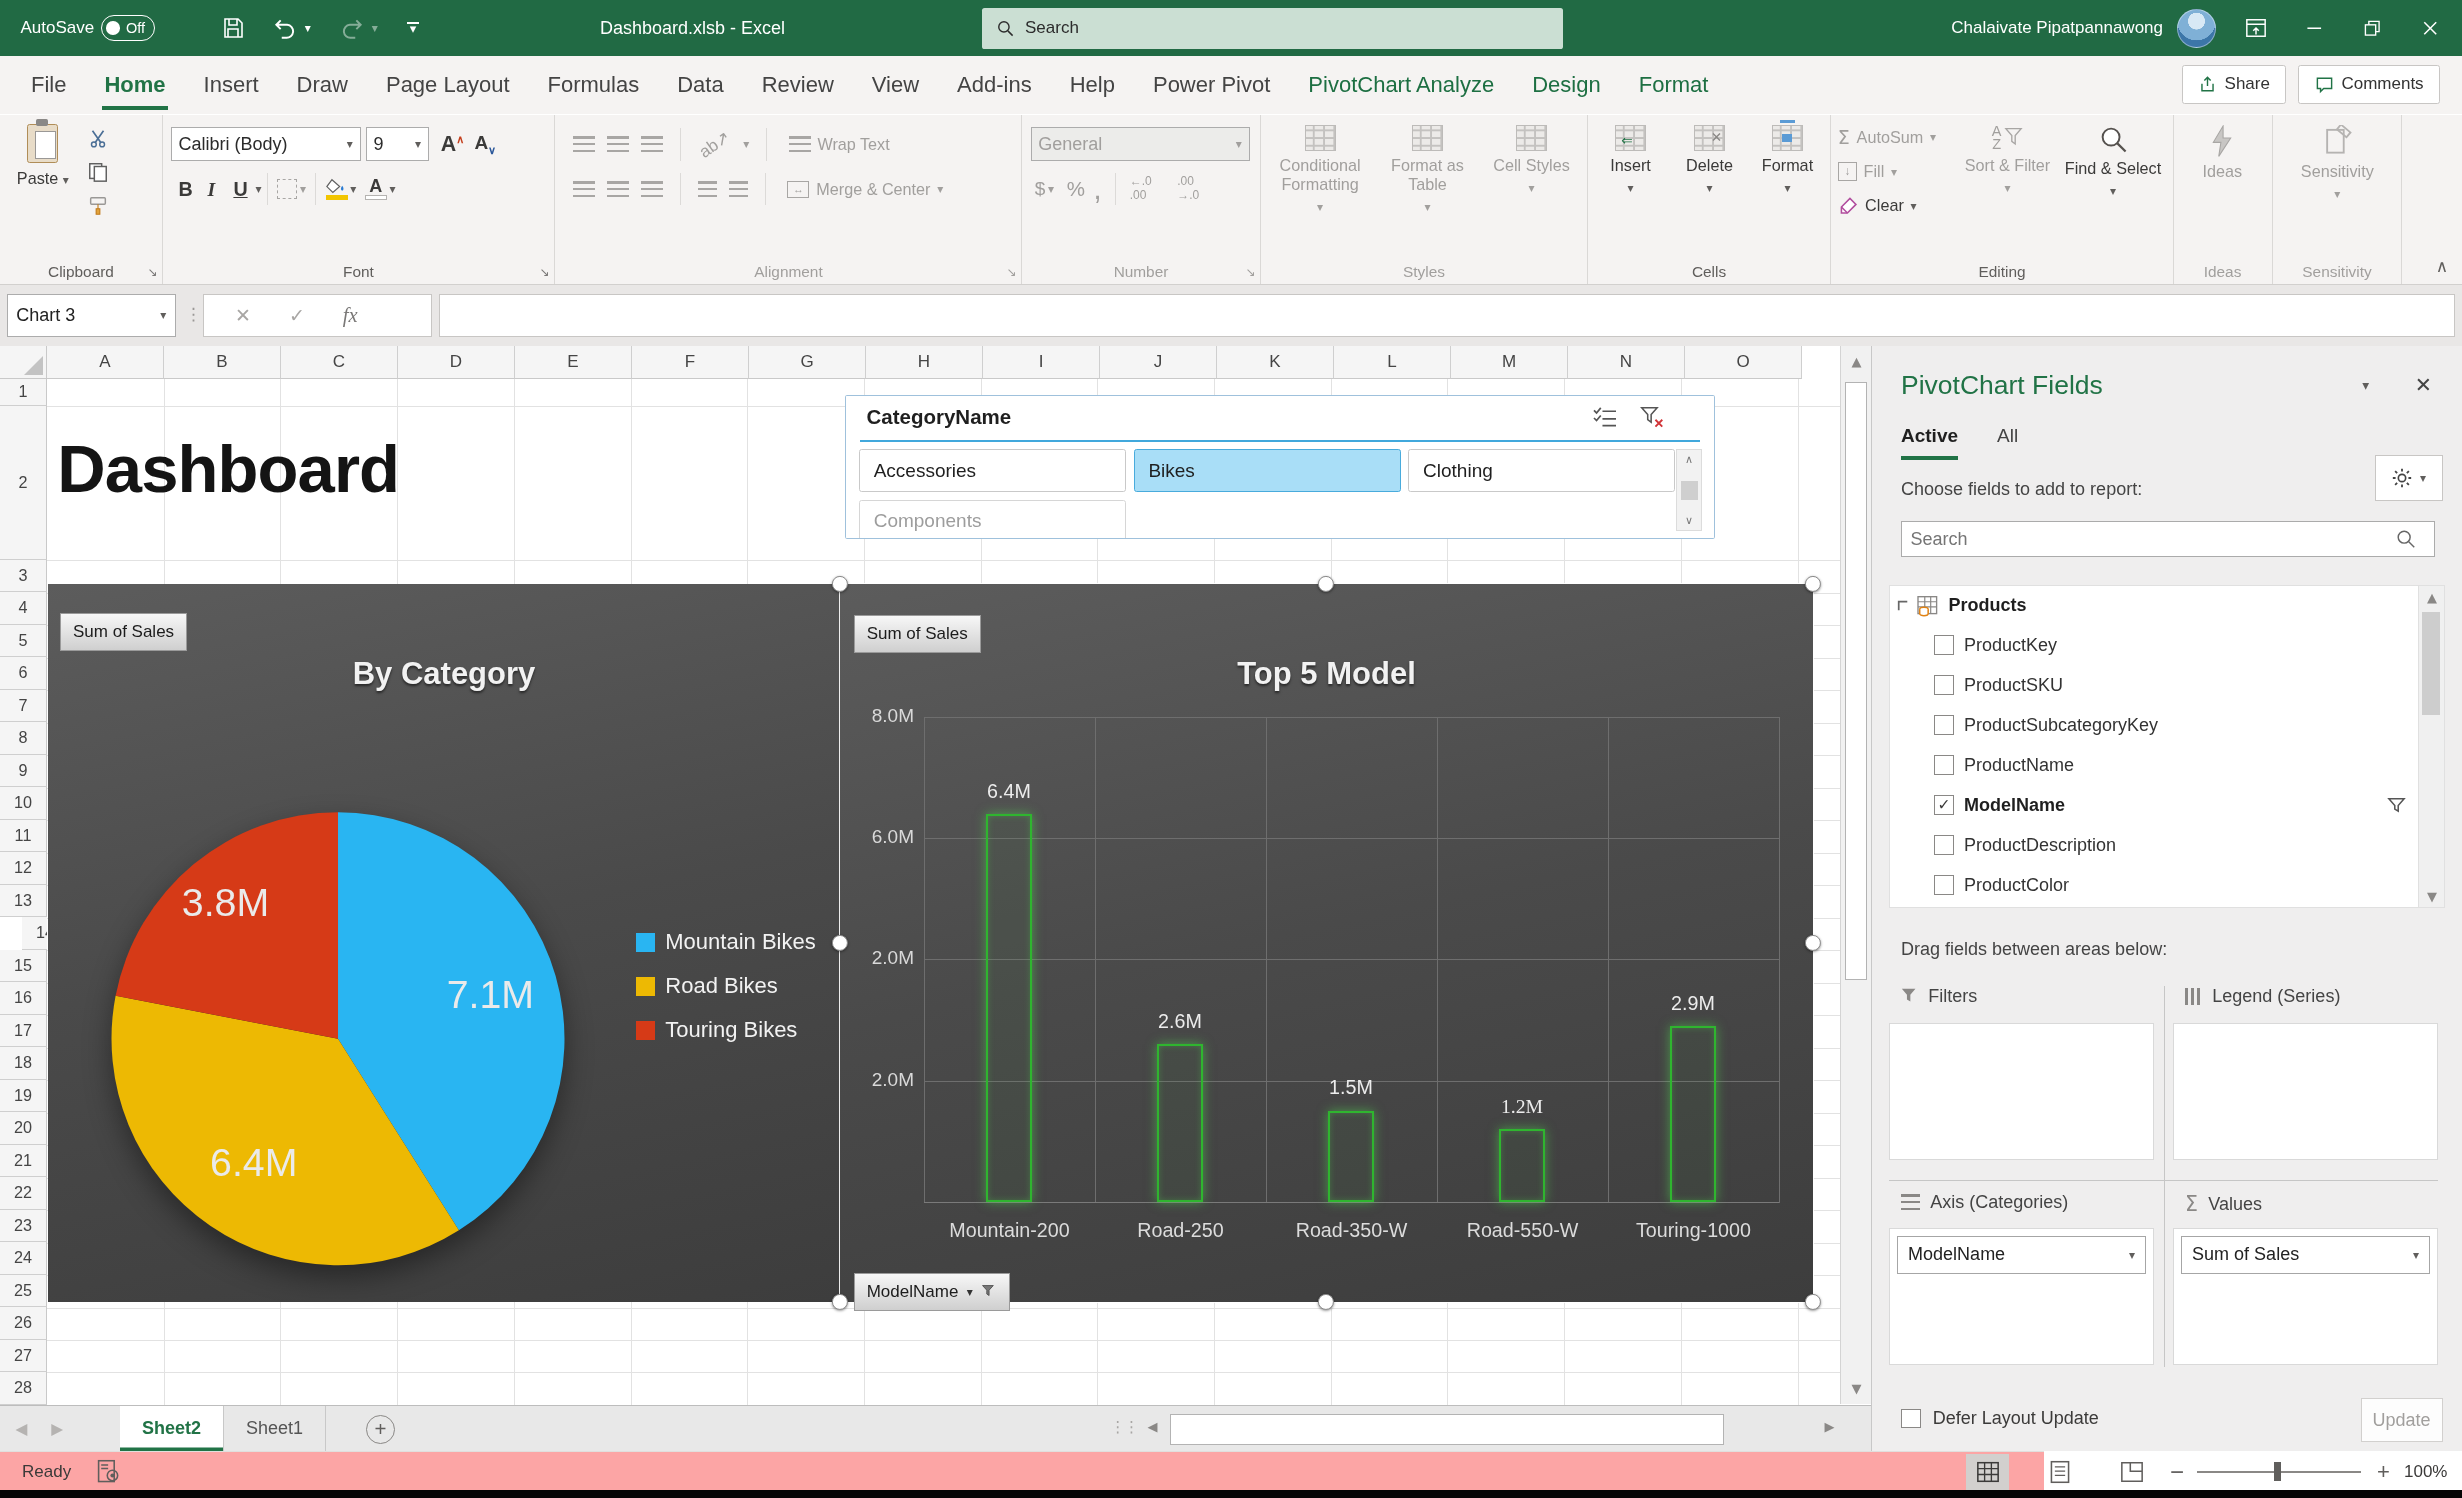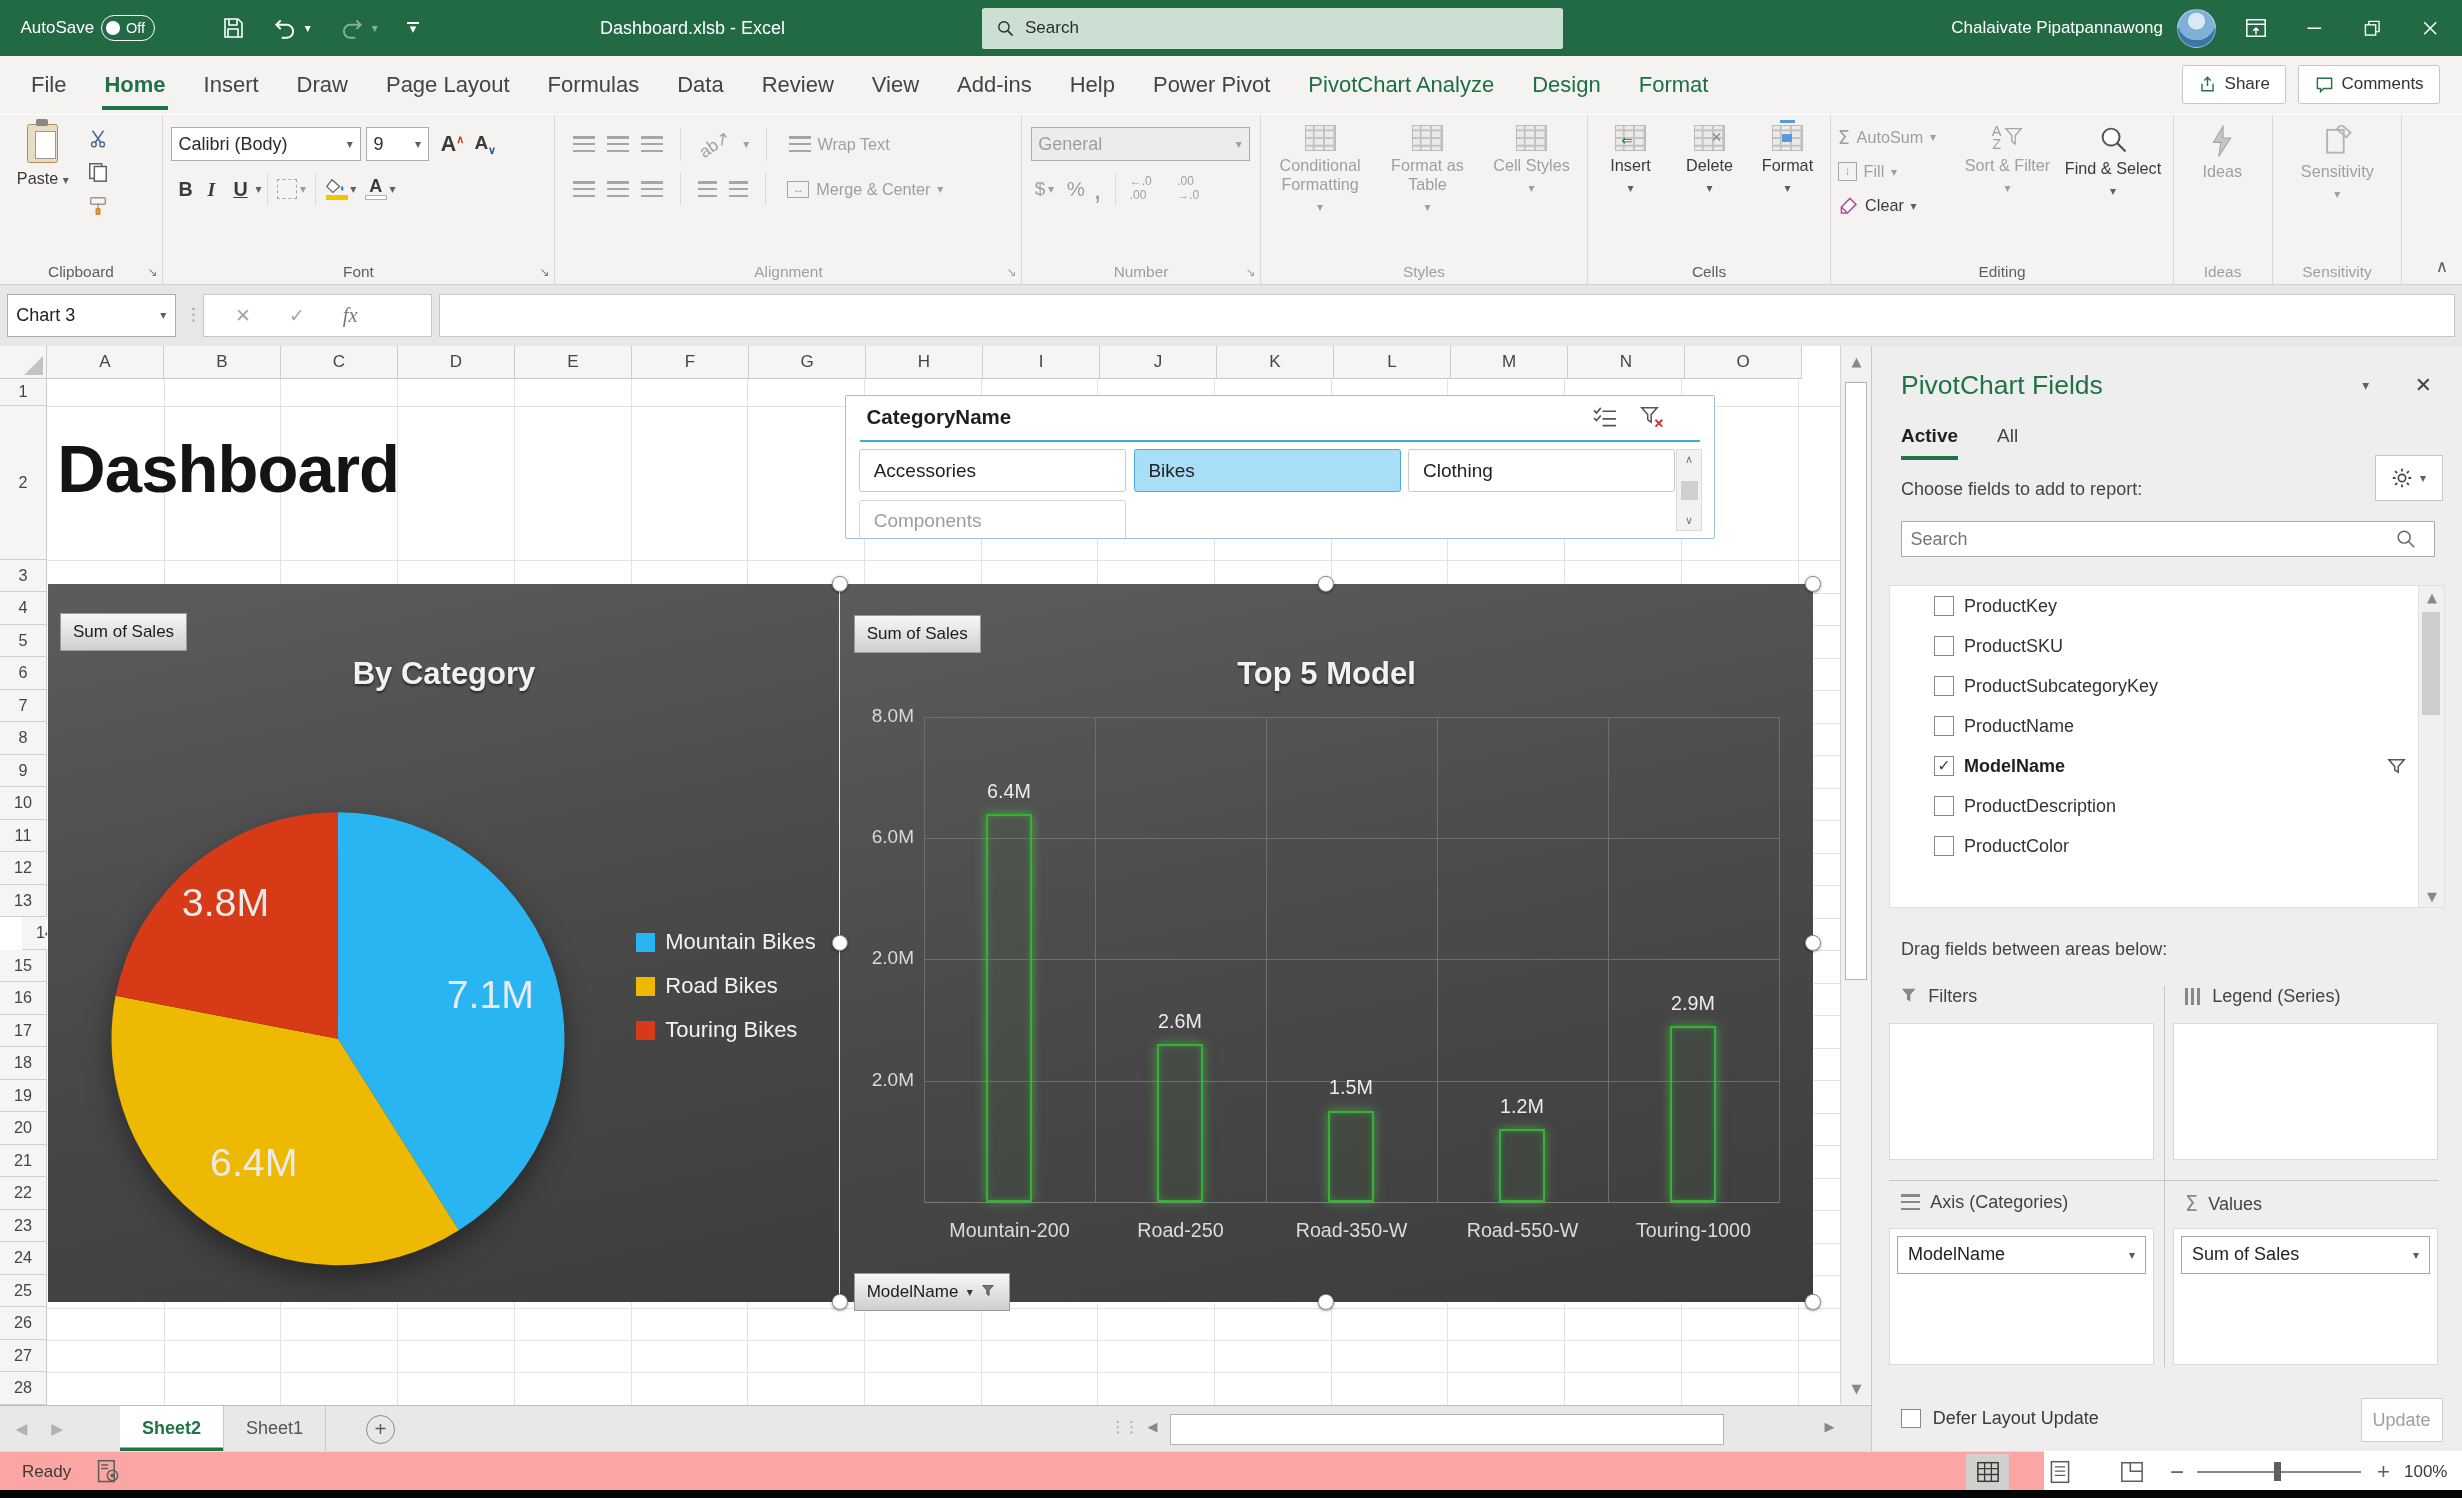--- a/index.html
+++ b/index.html
@@ -694,21 +694,21 @@
       <div class="vbar" style="left: 146px; top: 230px; height: 388px;"></div>
       <div class="dlab" style="left: 109px; top: 196px;">6.4M</div>
       <div class="clab" style="left: 84px; top: 635px;">Mountain-200</div>
       <div class="vbar" style="left: 317px; top: 460px; height: 158px;"></div>
       <div class="dlab" style="left: 280px; top: 426px;">2.6M</div>
       <div class="clab" style="left: 255px; top: 635px;">Road-250</div>
       <div class="vbar" style="left: 488px; top: 527px; height: 91px;"></div>
       <div class="dlab" style="left: 451px; top: 492px;">1.5M</div>
       <div class="clab" style="left: 426px; top: 635px;">Road-350-W</div>
       <div class="vbar" style="left: 659px; top: 545px; height: 73px;"></div>
-      <div class="dlab" style="left: 622px; top: 511px;">1.2M</div>
+      <div class="dlab" style="left: 622px; top: 511px; font-family: Liberation Serif, serif;">1.2M</div>
       <div class="clab" style="left: 597px; top: 635px;">Road-550-W</div>
       <div class="vbar" style="left: 830px; top: 442px; height: 176px;"></div>
       <div class="dlab" style="left: 793px; top: 408px;">2.9M</div>
       <div class="clab" style="left: 768px; top: 635px;">Touring-1000</div>
     </div>
   <div class="field-btn" id="model-btn">
     <span>ModelName</span>
       <span class="chev" style="color:#333">▾</span>
     <svg class="mini-funnel" viewBox="0 0 20 20">
         <path d="M2 2 h14 l-5.5 6 v7 l-3 -2 v-5 Z" fill="#777" stroke="#444"></path>
@@ -795,20 +795,32 @@
       </svg>
     <span class="chev">▾</span>
   </div>
   <input id="fp-search" placeholder="Search" style="">
   <svg id="fp-search-ico" width="22" height="22" viewBox="0 0 24 24">
       <circle cx="10" cy="10" r="6.5" fill="none" stroke="#666" stroke-width="1.6"></circle>
       <path d="M15 15 L21 21" stroke="#666" stroke-width="1.6"></path>
     </svg>
 
   <div id="field-list">
+    <div id="products-row">
+      <svg width="12" height="12" viewBox="0 0 14 14">
+          <path d="M2 12 V2 H12" fill="none" stroke="#666" stroke-width="2"></path>
+        </svg>
+      <svg width="26" height="22" viewBox="0 0 30 26">
+          <rect x="2" y="2" width="22" height="20" fill="#fff" stroke="#8a8886" stroke-width="1.6"></rect>
+          <path d="M2 8 h22 M2 14 h22 M10 2 v20 M17 2 v20" stroke="#8a8886" stroke-width="1.4"></path>
+          <ellipse cx="9" cy="17" rx="5" ry="2.6" fill="#fff" stroke="#e08214" stroke-width="1.8"></ellipse>
+          <path d="M4 17 v5 a5 2.6 0 0 0 10 0 v-5" fill="#fff" stroke="#e08214" stroke-width="1.8"></path>
+        </svg>
+      <span>Products</span>
+    </div>
     <div id="field-rows">
         <div class="frow">
           <div class="fcb"></div>
           <div class="flabel">ProductKey</div>
         </div>
         <div class="frow">
           <div class="fcb"></div>
           <div class="flabel">ProductSKU</div>
         </div>
         <div class="frow">

